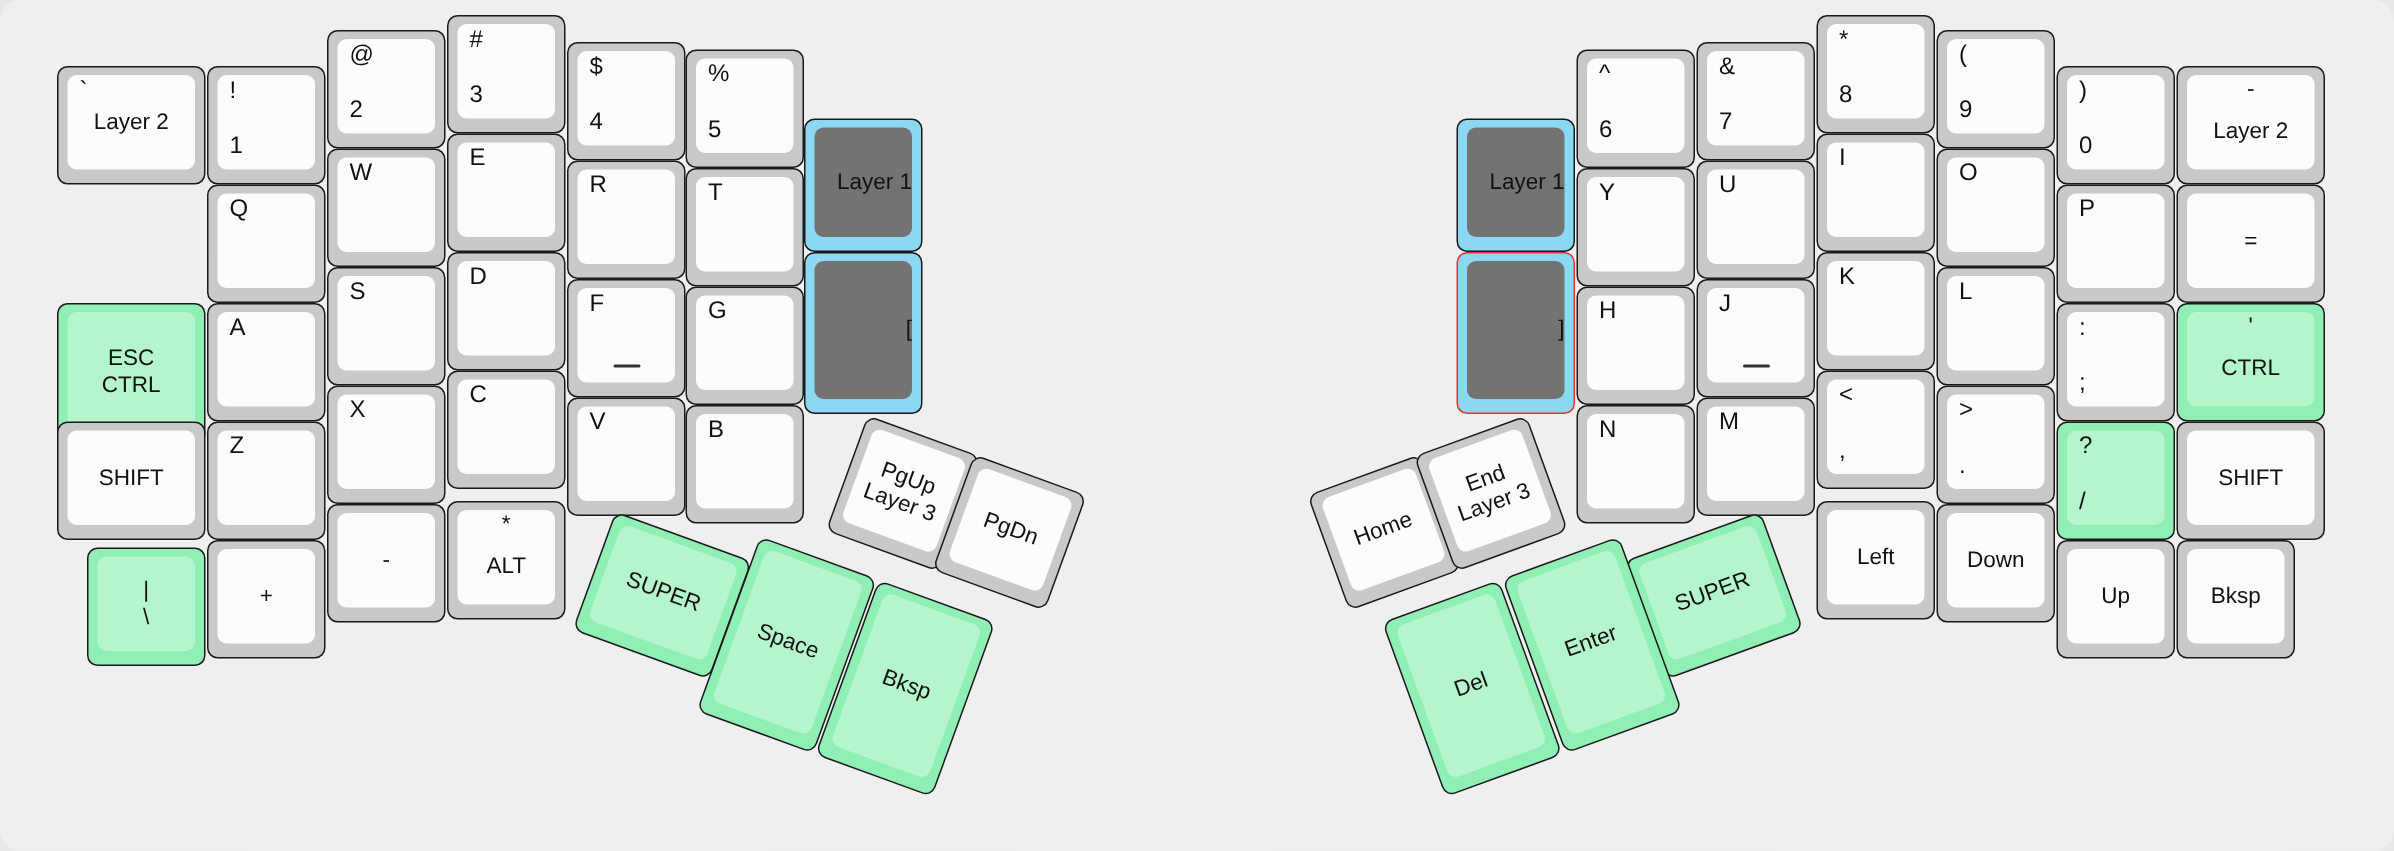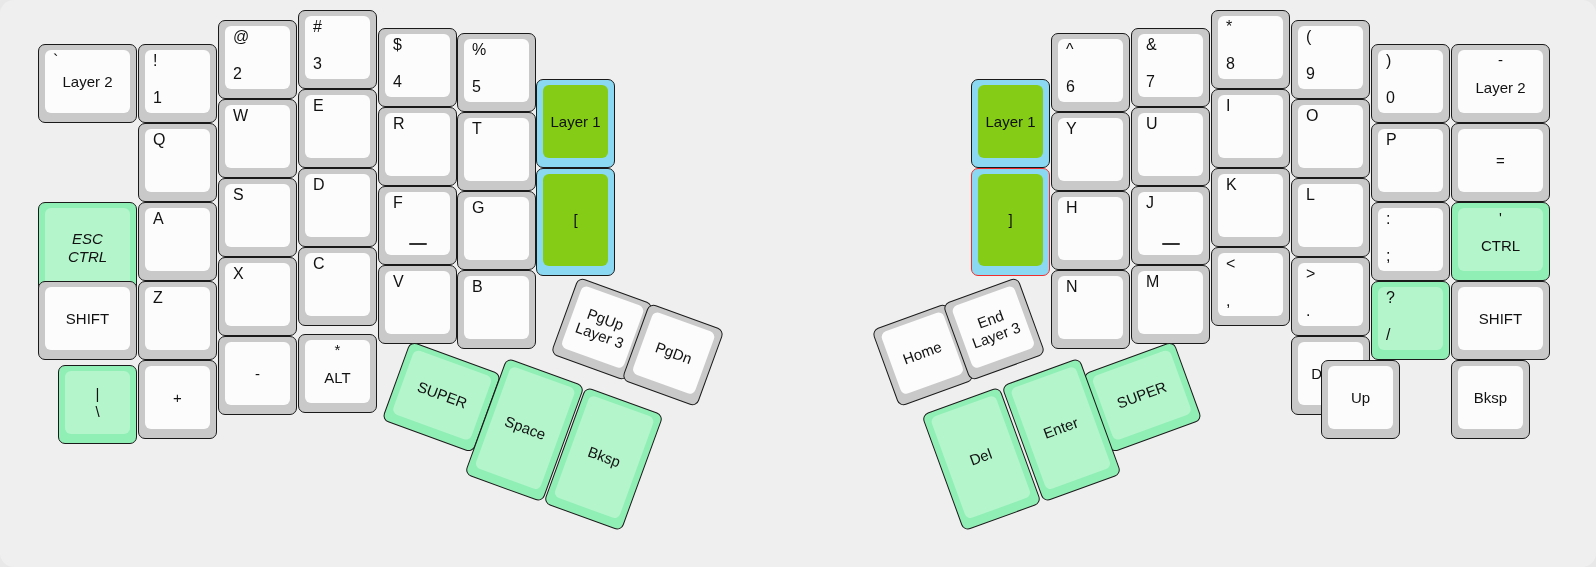--- a/index.html
+++ b/index.html
@@ -12,21 +12,21 @@
   
   .key{position:absolute;box-sizing:border-box;
        background:#c9c9c9;border:1.6px solid #1a1a1a;border-radius:7px;}
   .cap{position:absolute;left:6px;top:5px;right:6px;bottom:9px;
        background:#fcfcfc;border-radius:6px;
        display:flex;flex-direction:column;align-items:center;
        justify-content:center;overflow:hidden;}
   .key.grn{background:#8fefb4;}
   .key.grn>.cap{background:#b4f5cc;}
   .key.blu{background:#8bd8f2;}
-  .key.blu>.cap{background:#84cc16;}
+  .key.blu>.cap{background:#737373;align-items:flex-end;}
   .key.sel{border-color:#f03030;}
 
   
   .cap .top{position:absolute;top:3px;left:8px;font-size:16px;line-height:1;color:#111;}
   .cap .bot{position:absolute;bottom:7px;left:8px;font-size:16px;line-height:1;color:#111;}
   .cap .ctop{position:absolute;top:2px;left:0;right:0;text-align:center;font-size:15px;line-height:1;color:#111;}
   .cap .mid{font-size:15px;line-height:1.15;color:#111;text-align:center;}
   .cap .bar{position:absolute;bottom:10px;left:50%;margin-left:-9px;
             width:18px;height:2px;background:#333;border-radius:1px;}
 </style>
@@ -36,21 +36,21 @@
 <div id="panel">
   <div id="stage">
       <div class="key" style="left: 38px; top: 44px; width: 99px; height: 79px;">
         <div class="cap">
           <span class="top">`</span>
           <span class="mid">
             <div>Layer 2</div>
           </span>
         </div>
       </div>
-      <div class="key grn" style="left: 38px; top: 202px; width: 99px; height: 95px; font-style: italic;">
+      <div class="key grn" style="left: 38px; top: 202px; width: 99px; height: 95px;">
         <div class="cap">
           <span class="mid">
             <div>ESC</div>
             <div>CTRL</div>
           </span>
         </div>
       </div>
       <div class="key" style="left: 38px; top: 281px; width: 99px; height: 79px;">
         <div class="cap">
           <span class="mid">
@@ -316,20 +316,27 @@
         <div class="cap">
           <span class="top">K</span>
         </div>
       </div>
       <div class="key" style="left: 1211px; top: 247px; width: 79px; height: 79px;">
         <div class="cap">
           <span class="top">&lt;</span>
           <span class="bot">,</span>
         </div>
       </div>
+      <div class="key" style="left: 1211px; top: 334px; width: 79px; height: 79px;">
+        <div class="cap">
+          <span class="mid">
+            <div>Left</div>
+          </span>
+        </div>
+      </div>
       <div class="key" style="left: 1291px; top: 20px; width: 79px; height: 79px;">
         <div class="cap">
           <span class="top">(</span>
           <span class="bot">9</span>
         </div>
       </div>
       <div class="key" style="left: 1291px; top: 99px; width: 79px; height: 79px;">
         <div class="cap">
           <span class="top">O</span>
         </div>
@@ -368,21 +375,21 @@
           <span class="top">:</span>
           <span class="bot">;</span>
         </div>
       </div>
       <div class="key grn" style="left: 1371px; top: 281px; width: 79px; height: 79px;">
         <div class="cap">
           <span class="top">?</span>
           <span class="bot">/</span>
         </div>
       </div>
-      <div class="key" style="left: 1321px; top: 360px; width: 79px; height: 79px;">
+      <div class="key" style="left: 1371px; top: 360px; width: 79px; height: 79px;">
         <div class="cap">
           <span class="mid">
             <div>Up</div>
           </span>
         </div>
       </div>
       <div class="key" style="left: 1451px; top: 44px; width: 99px; height: 79px;">
         <div class="cap">
           <span class="ctop">-</span>
           <span class="mid" style="margin-top: 12px;">

